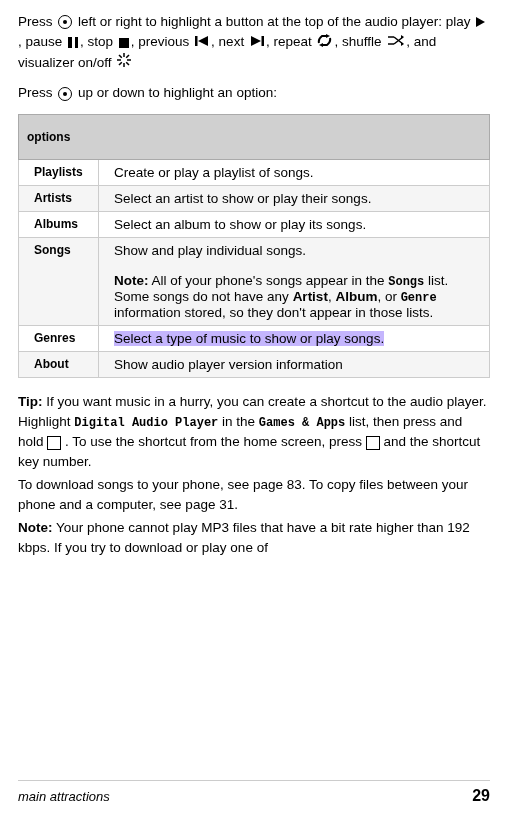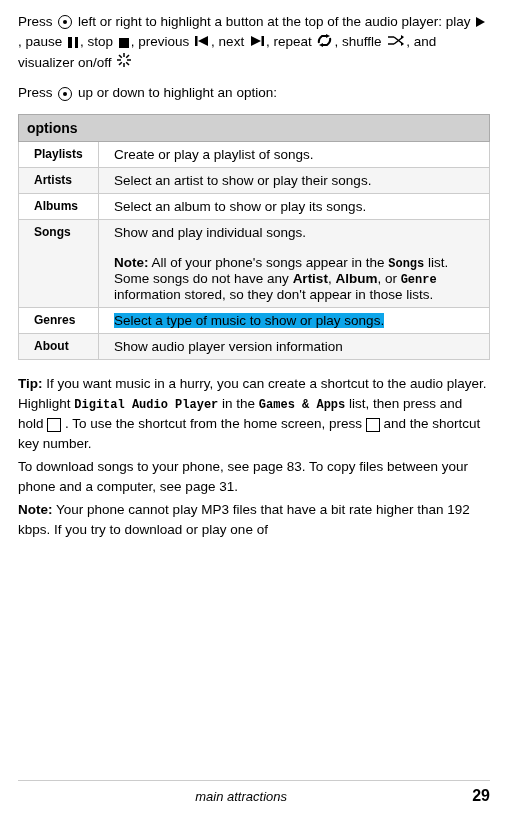--- a/index.html
+++ b/index.html
@@ -26,22 +26,22 @@
     
     .options-table {
       width: 100%;
       border-collapse: collapse;
       margin-bottom: 14px;
       border: 1px solid #aaa;
     }
     .options-table th {
       background: #d0d0d0;
       text-align: left;
-      padding: 5px 8px;
-      font-size: 14px;
+      padding: 15px 8px;
+      font-size: 12px;
       font-weight: bold;
       border: 1px solid #aaa;
     }
     .options-table td {
       padding: 5px 15px;
       border: 1px solid #ccc;
       vertical-align: top;
     }
     .options-table tr td:first-child {
       font-weight: bold;
@@ -81,29 +81,28 @@
       display: flex;
       justify-content: flex-end;
       align-items: center;
       border-top: 1px solid #ccc;
       padding-top: 6px;
     }
     .footer-left {
       flex: 1;
       font-style: italic;
       font-size: 13px;
-      text-align: center;
     }
     .page-number {
       font-size: 16px;
       font-weight: bold;
       margin-left: 8px;
     }
     .highlight-blue {
-      background-color: #0ea5e9;
+      background-color: #c4b5fd;
     }
   </style>
 </head>
 <body>
 
 <div class="page-content">
 
   <p class="intro-text">
     <span>Press</span>
     <span style="display:inline-block; width:14px; height:14px; border-radius:50%; border:1.5px solid #000; vertical-align:middle; position:relative; margin:0 2px;">

